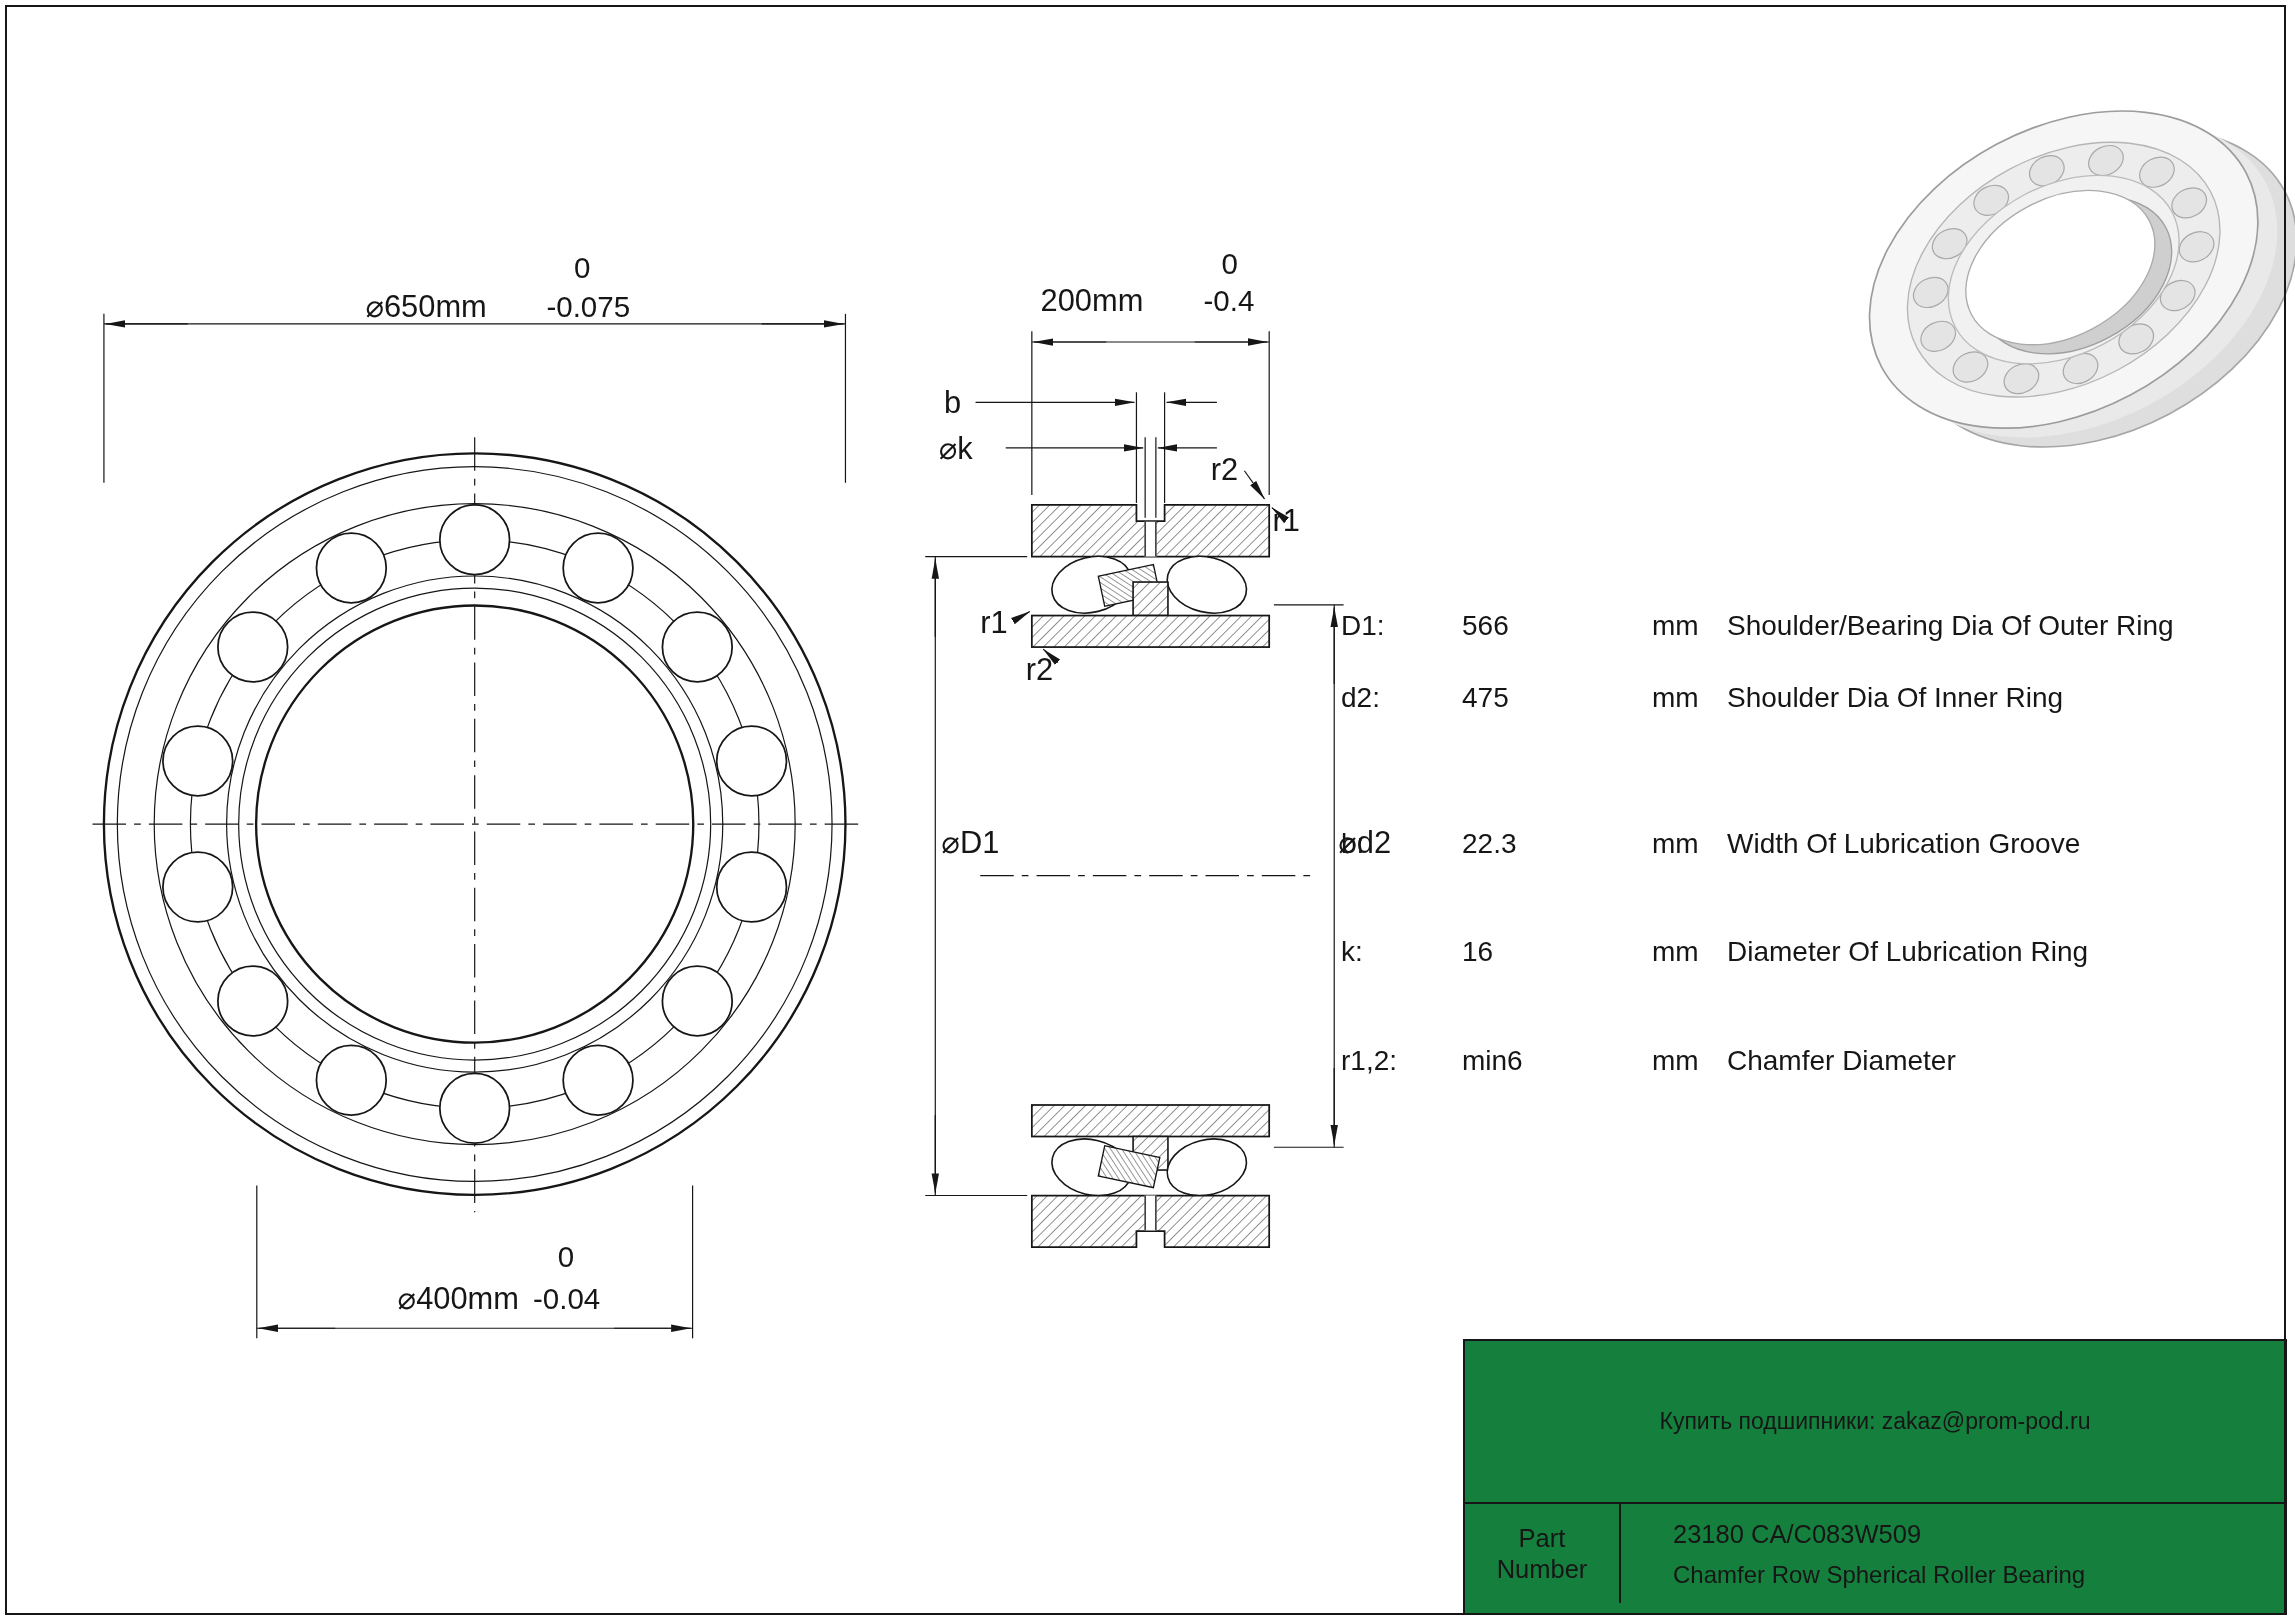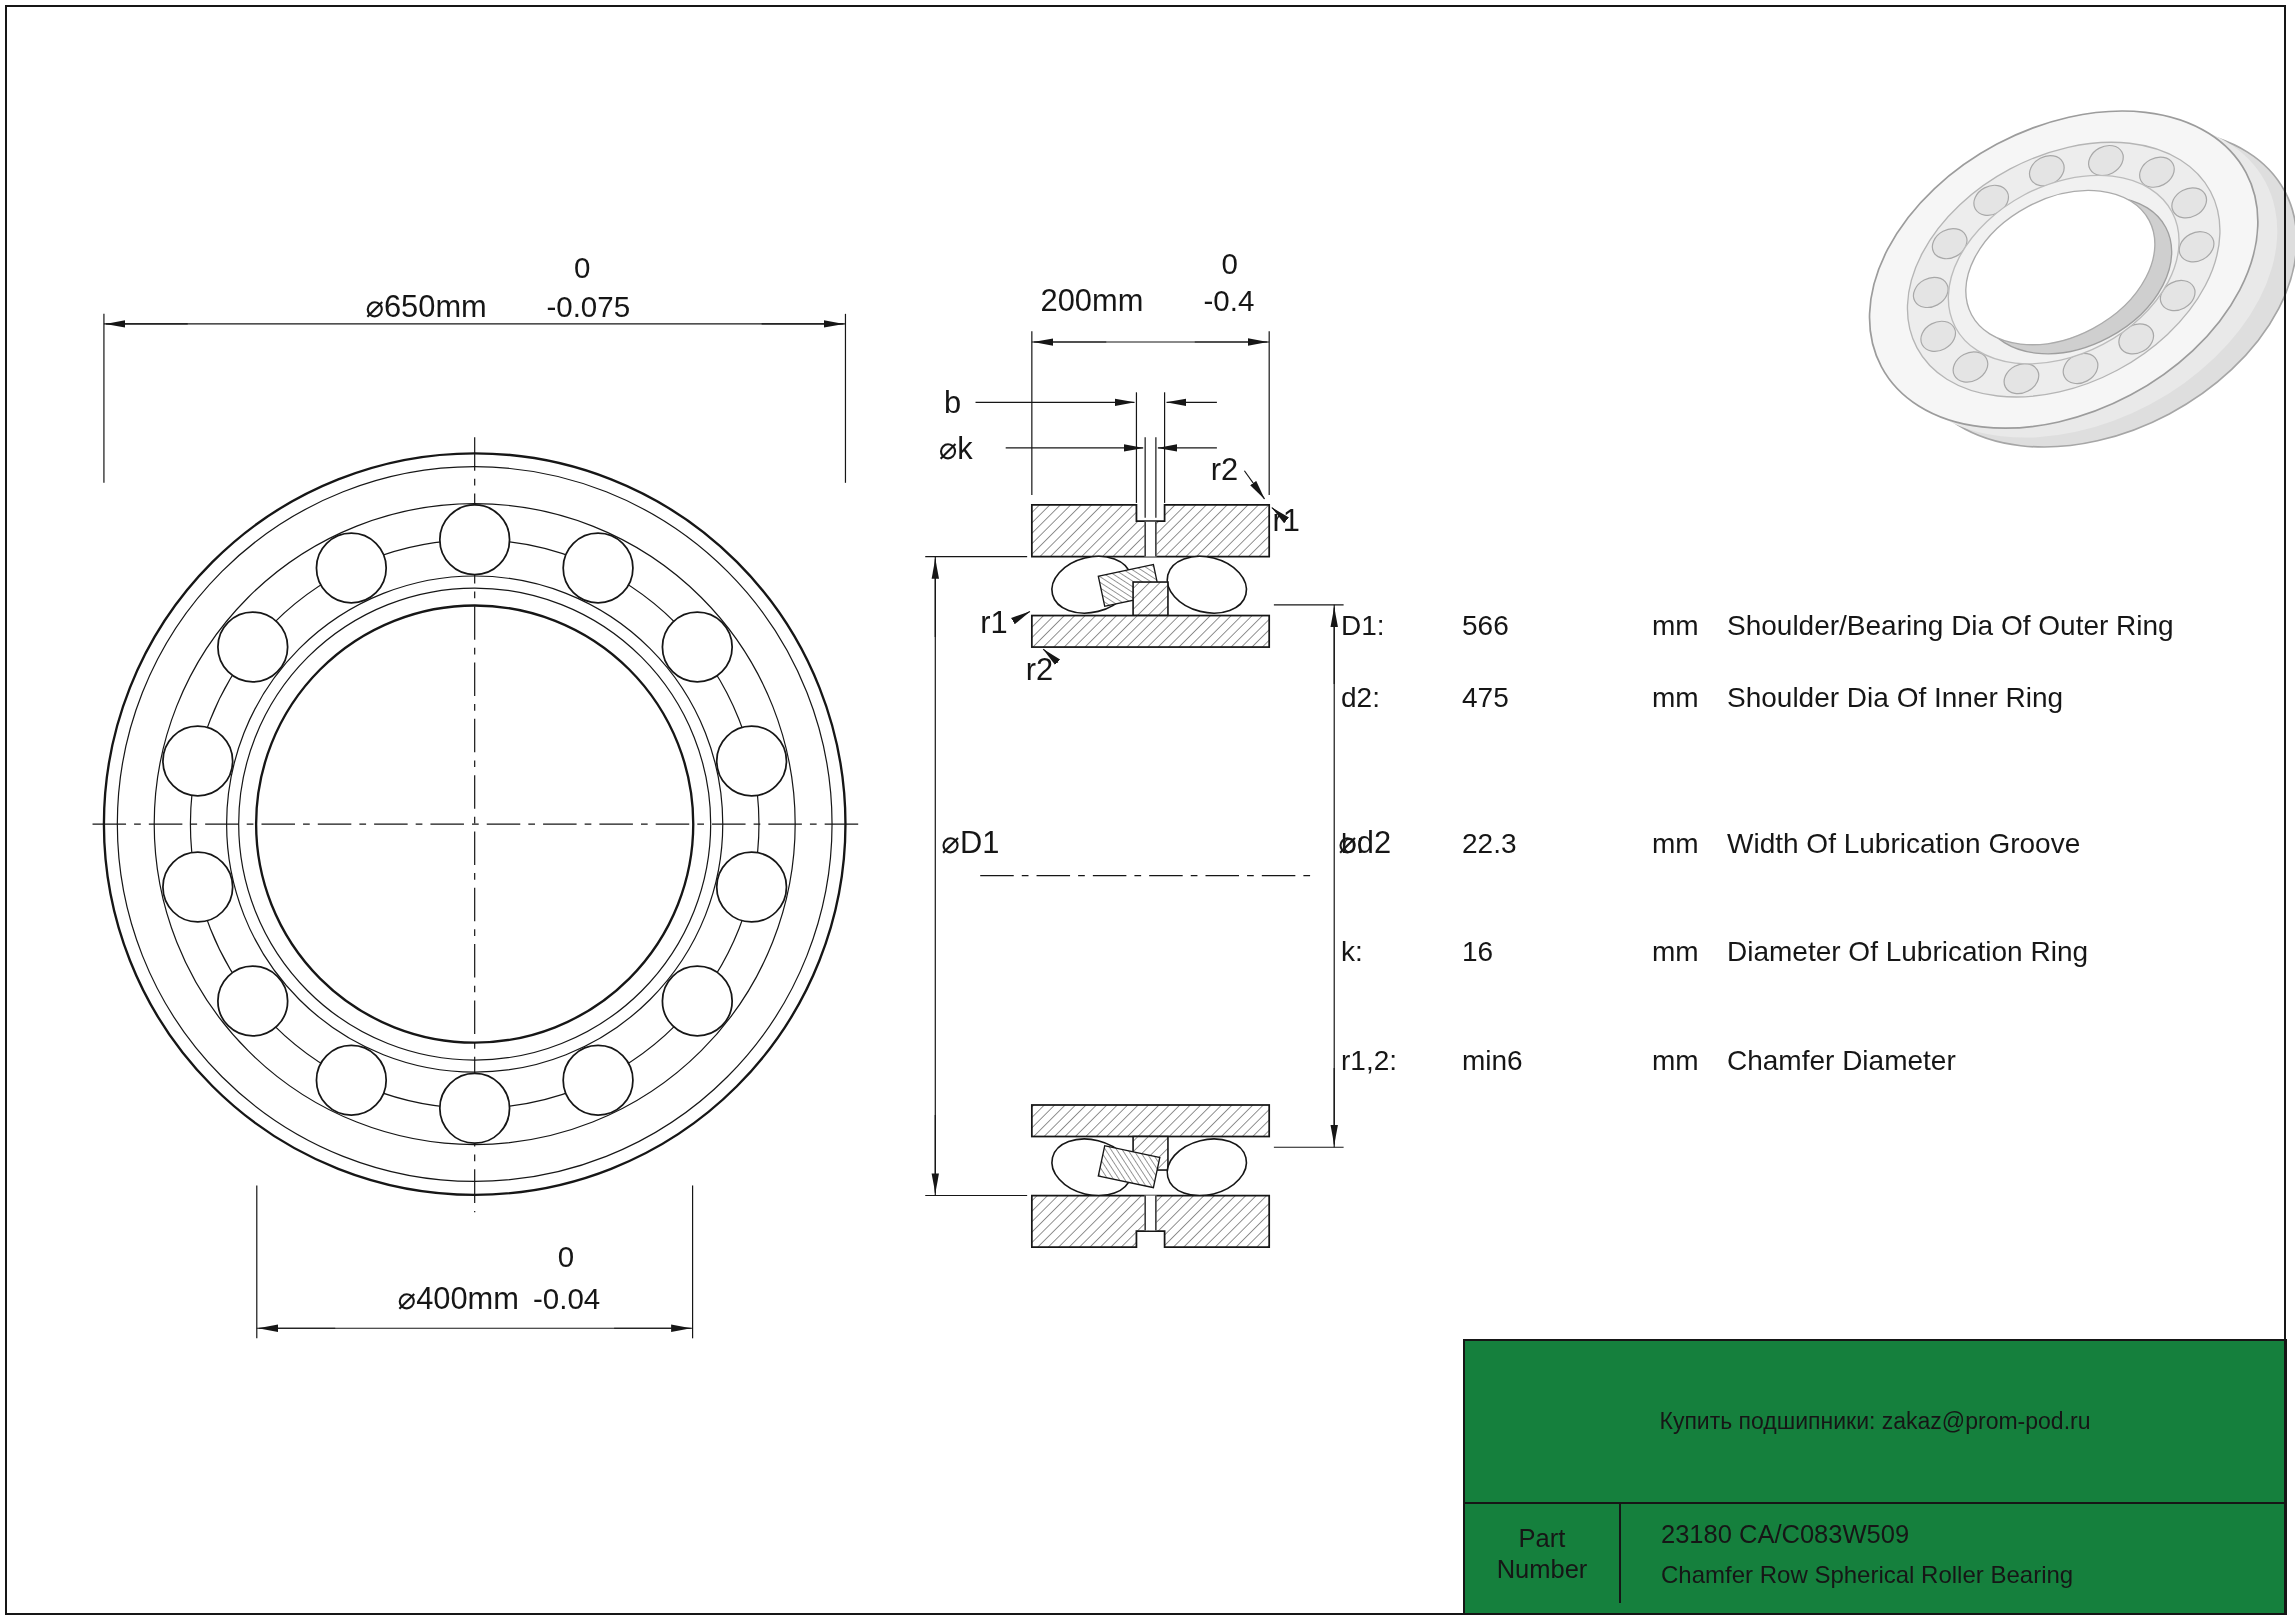--- a/index.html
+++ b/index.html
@@ -16,21 +16,21 @@
   .spec-row{position:absolute;display:flex;font-size:28px;white-space:nowrap;align-items:flex-end}
   .spec-row .sl{width:121px}
   .spec-row .sv{width:190px}
   .spec-row .su{width:75px}
 
   
   .title-block{position:absolute;left:1463px;top:1339px;width:824px;height:276px;border:2px solid #161616;background:#15803d}
   .tb-contact{height:163px;border-bottom:2px solid #161616;display:flex;align-items:center;justify-content:center;font-size:23px}
   .tb-bottom{display:flex;height:99px}
   .tb-part-label{width:156px;border-right:2px solid #161616;display:flex;flex-direction:column;align-items:center;justify-content:center;font-size:25.5px;line-height:31px}
-  .tb-part-info{flex:1;padding:16px 0 0 40px}
+  .tb-part-info{flex:1;padding:16px 0 0 52px}
   .tb-part-number{font-size:25.5px;margin-bottom:12px}
   .tb-part-desc{font-size:24px}
 </style>
 </head>
 <body>
 
 <div id="sheet">
 
   <svg class="drawing" width="2295" height="1622" viewBox="0 0 3423 2419">
     <defs>

